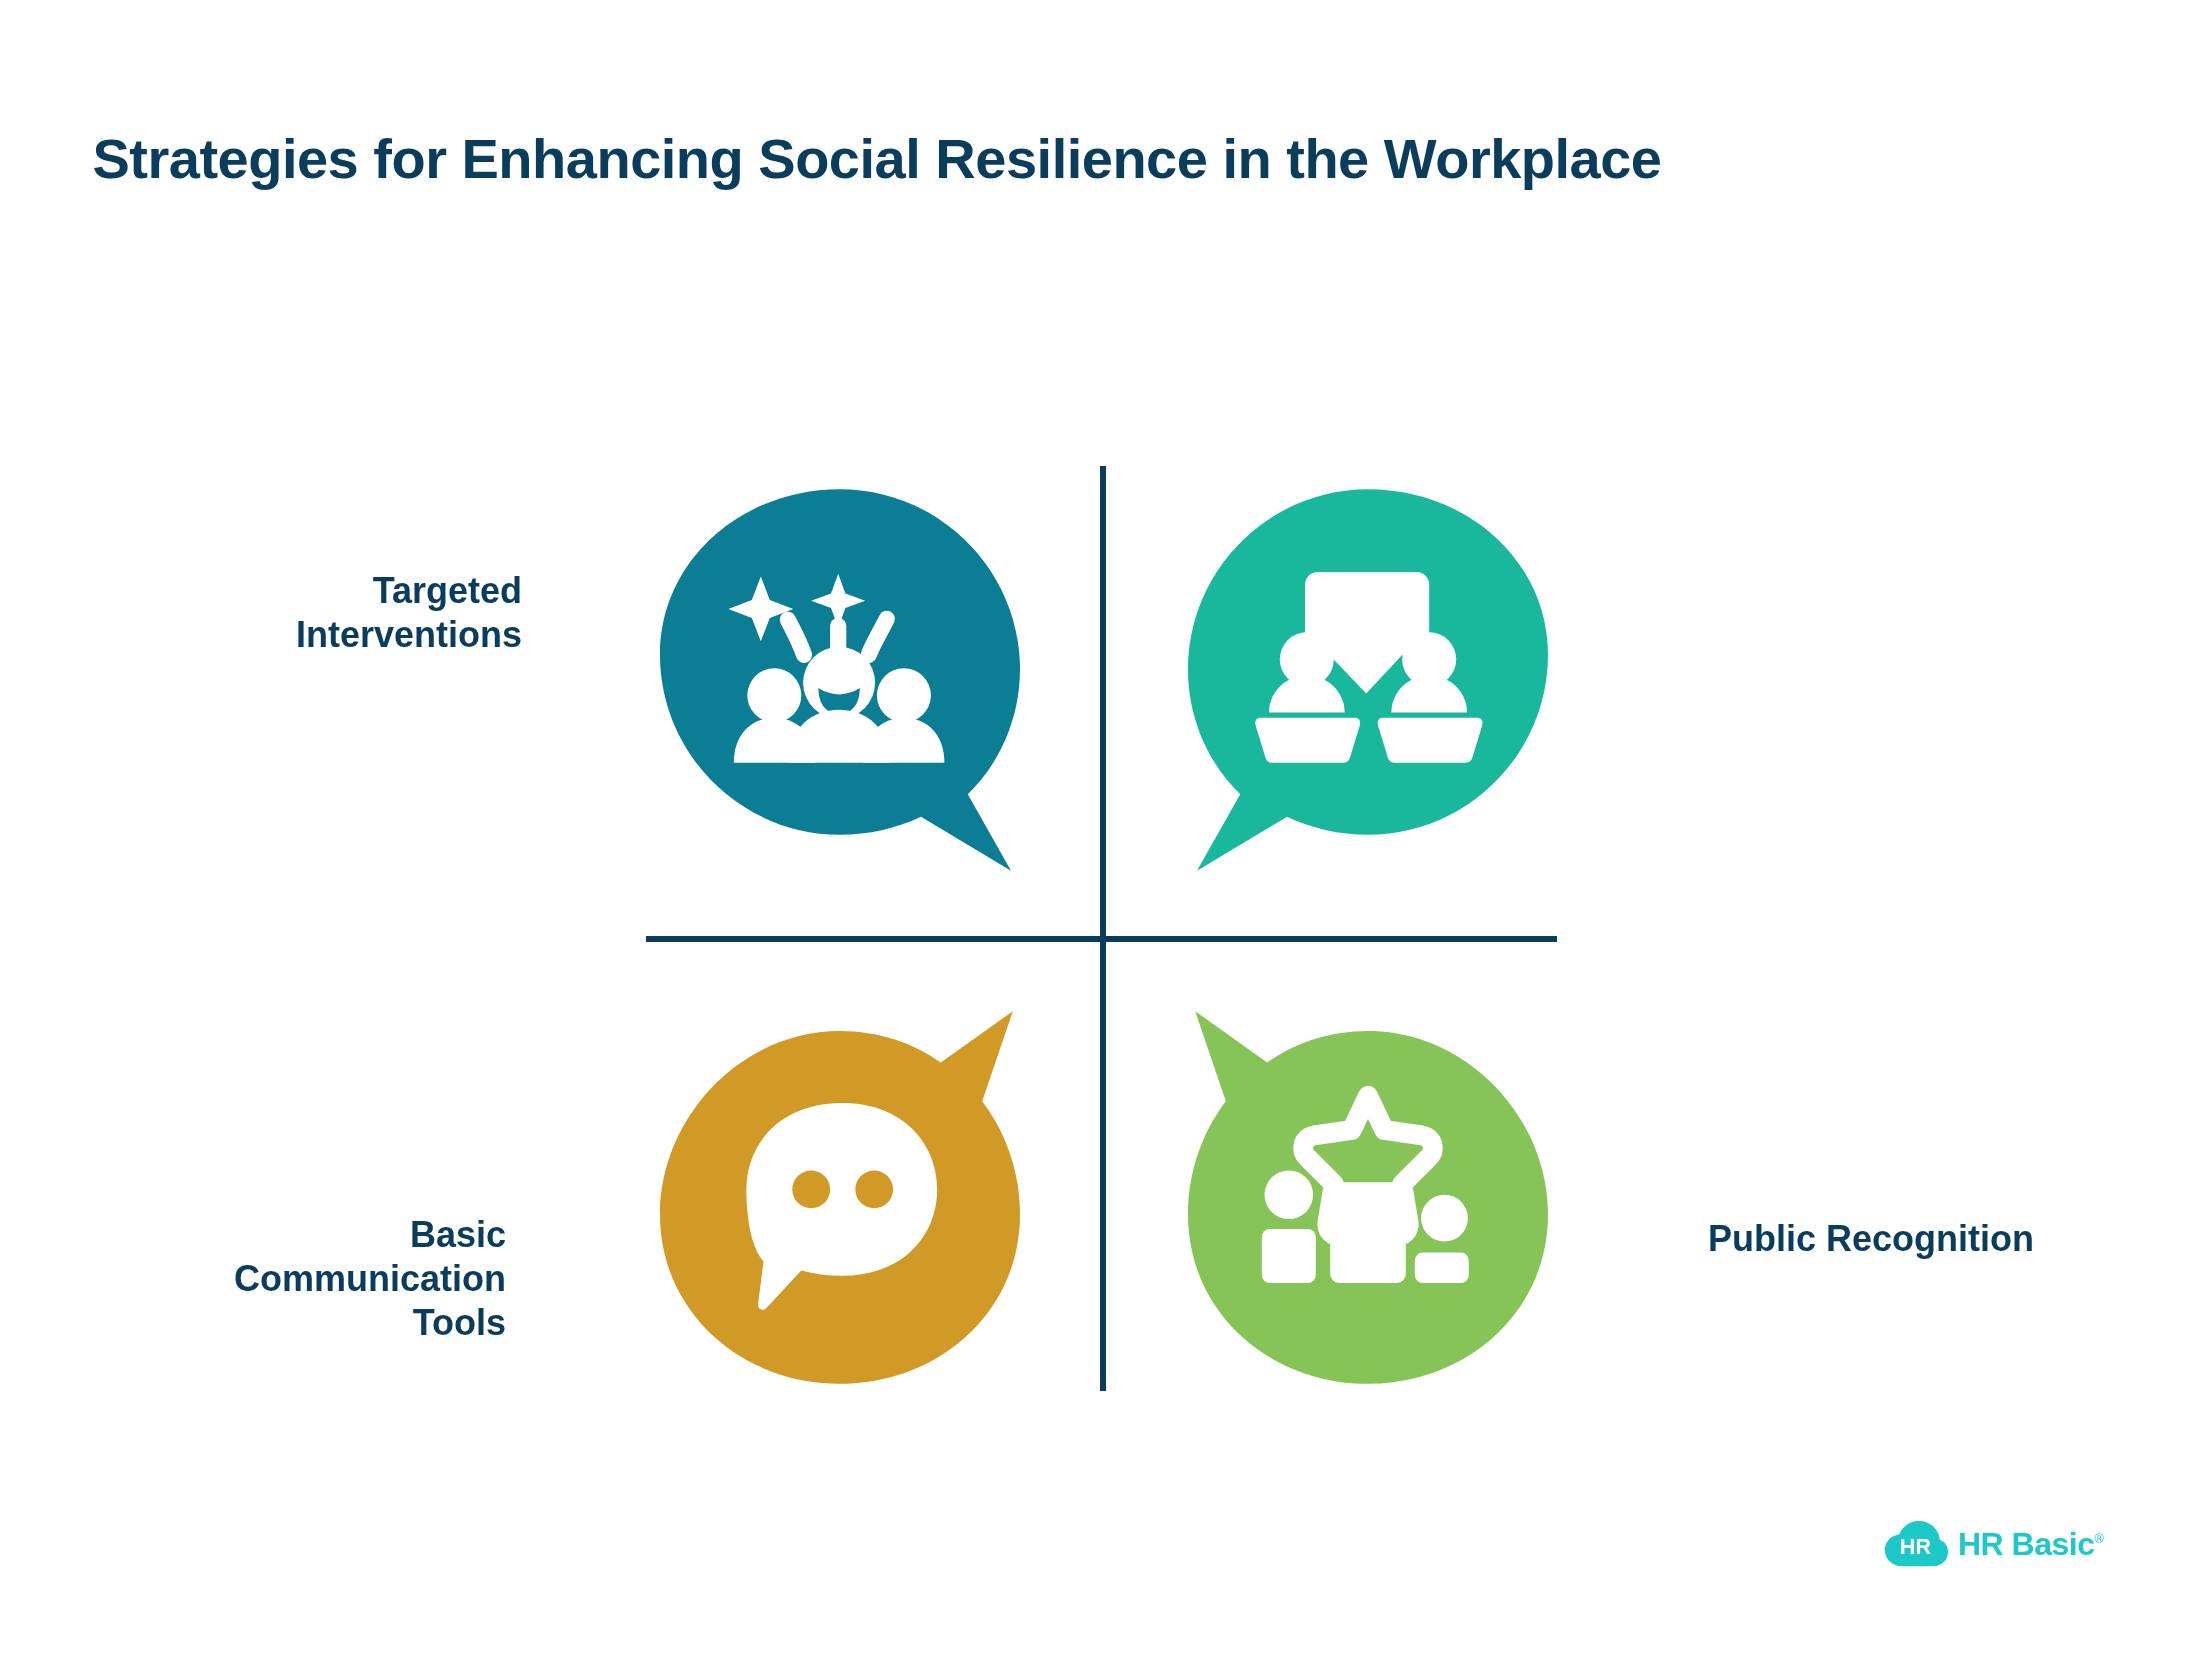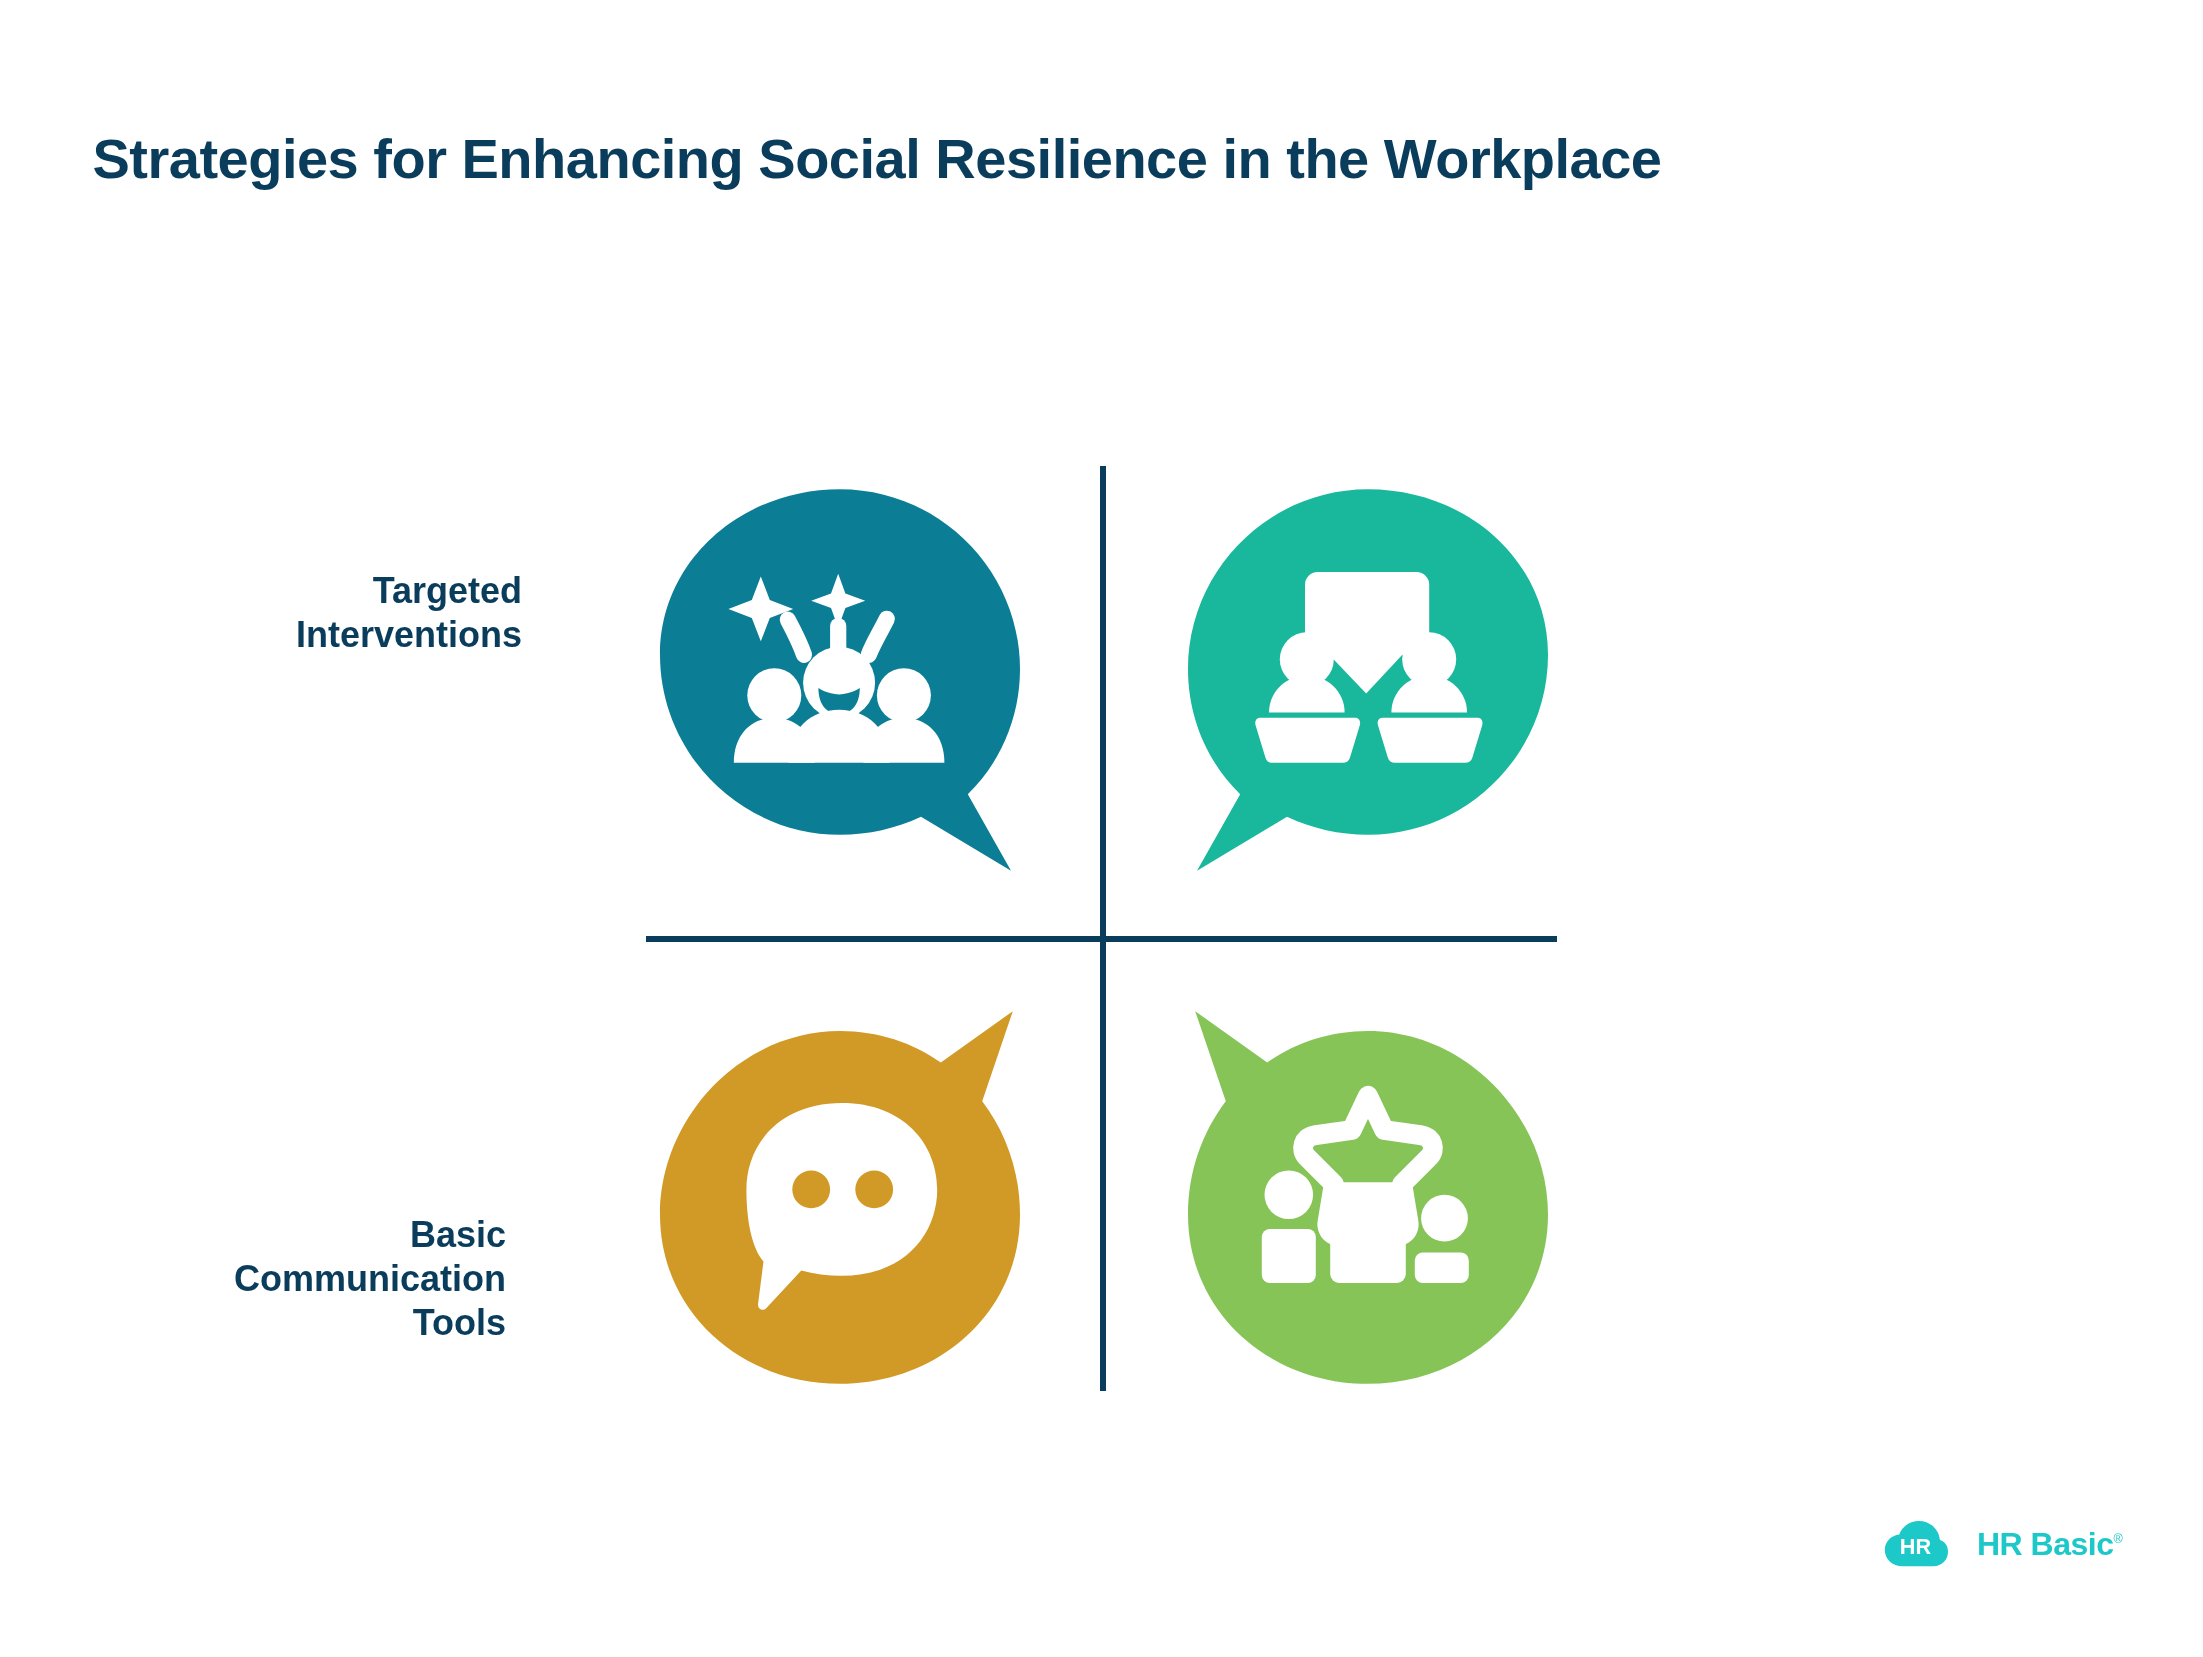--- a/index.html
+++ b/index.html
@@ -98,21 +98,21 @@
     text-align: left;
   }
 
   
   #brand-logo {
     position: absolute;
     left: 1883px;
     top: 1521px;
     display: flex;
     align-items: center;
-    gap: 29px;
+    gap: 10px;
   }
   #brand-mark { width: 65px; height: 47px; display: block; }
   #brand-wordmark {
     font-size: 32px;
     font-weight: bold;
     color: #1CC8C8;
     letter-spacing: -0.5px;
     font-family: "Liberation Sans", sans-serif;
     position: relative;
   }
@@ -202,20 +202,21 @@
 
       <rect x="168" y="208" width="84" height="112" rx="10" fill="#ffffff"></rect>
 
       <circle cx="122" cy="222" r="27" fill="#ffffff"></circle>
       <rect x="92" y="260" width="60" height="60" rx="9" fill="#ffffff"></rect>
 
       <circle cx="295" cy="248" r="26" fill="#ffffff"></circle>
       <rect x="262" y="286" width="60" height="34" rx="9" fill="#ffffff"></rect>
     </svg>
   </div>
+  <div class="quad-label" id="label-recognition">Public Recognition</div>
 
   <div id="brand-logo">
     <svg id="brand-mark" viewBox="0 0 72 52" xmlns="http://www.w3.org/2000/svg">
       <path d="M22 50 C 10 50 2 42 2 32 C 2 23 9 16 18 15 C 21 6 30 0 40 0 C 52 0 62 9 63 21 C 69 23 72 28 72 34 C 72 43 65 50 56 50 Z" fill="#1CC8C8"></path>
       <text x="36" y="36" font-family="Liberation Sans, sans-serif" font-size="24" font-weight="bold" fill="#ffffff" text-anchor="middle">HR</text>
     </svg>
     <div id="brand-wordmark"><span>HR Basic</span><span id="brand-trademark">®</span></div>
   </div>
 
 </div>

